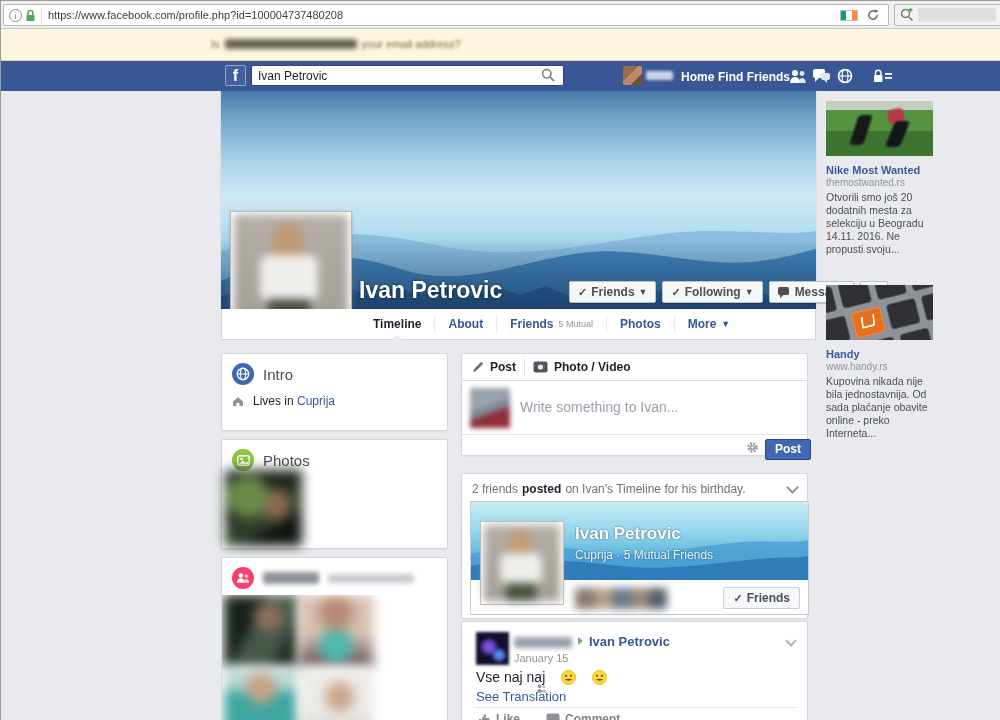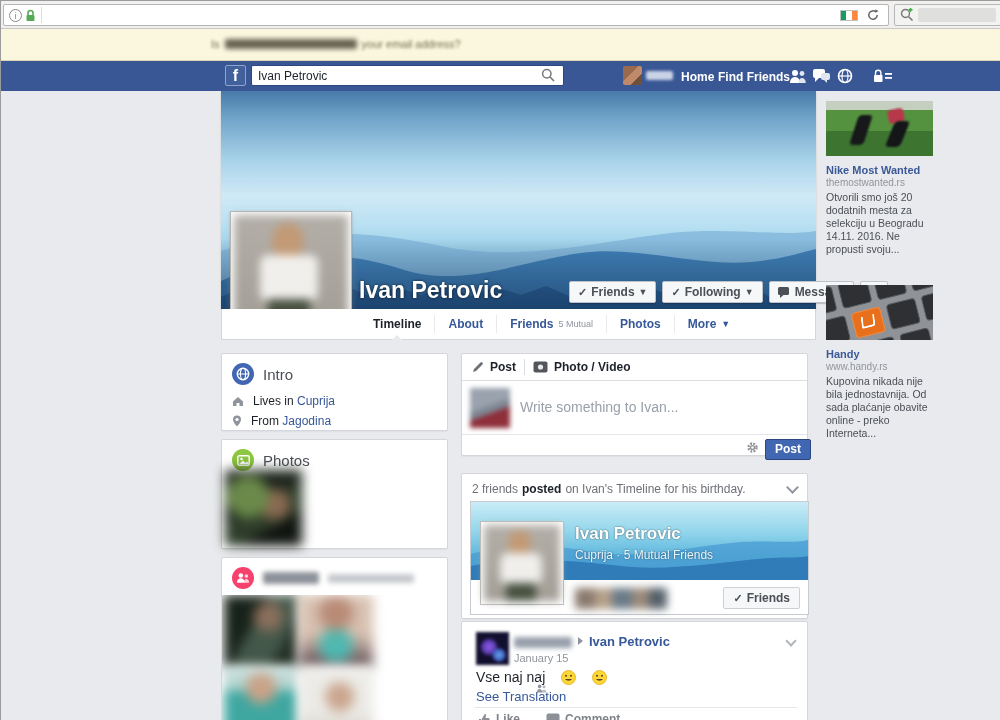--- a/index.html
+++ b/index.html
@@ -139,20 +139,21 @@
 <div class="abs chrome">
   <div class="abs urlbar">
     <span class="idcircle">i</span>
     <span>
       <svg width="11" height="13" viewBox="0 0 11 13">
           <path d="M3 6V4a2.5 2.5 0 0 1 5 0v2" fill="none" stroke="#57a957" stroke-width="1.6"></path>
           <rect x="1.5" y="6" width="8" height="6" rx="1" fill="#57a957"></rect>
         </svg>
     </span>
     <span class="urlsep"></span>
+    <span class="urltext">https://www.facebook.com/profile.php?id=100004737480208</span>
     <span class="flag">
       <div style="background:#169b62"></div>
         <div style="background:#ffffff"></div>
         <div style="background:#ff883e"></div>
     </span>
     <span style="margin-right:8px">
       <svg width="14" height="14" viewBox="0 0 14 14">
           <path d="M11.2 7a4.2 4.2 0 1 1-1.3-3" fill="none" stroke="#666" stroke-width="1.5"></path>
           <polygon points="9.2,1.2 12.6,3 9.6,4.8" fill="#666"></polygon>
         </svg>
@@ -305,29 +306,20 @@
     </span>
     <span class="cardtitle">Intro</span>
   </div>
   <div class="inforow">
     <span>
         <svg width="12" height="11" viewBox="0 0 12 11">
           <path d="M1 5.5 L6 1 L11 5.5 V10 H7.5 V7 H4.5 V10 H1 Z" fill="#90949c"></path>
         </svg>
       </span>
     <span><span>Lives in</span> <a href="#">Cuprija</a></span>
-  </div>
-  <div class="inforow">
-    <span>
-        <svg width="10" height="12" viewBox="0 0 10 12">
-          <path d="M5 0.5 a4 4 0 0 1 4 4 c0 3-4 7-4 7 S1 7.5 1 4.5 a4 4 0 0 1 4-4z" fill="#90949c"></path>
-          <circle cx="5" cy="4.5" r="1.6" fill="#fff"></circle>
-        </svg>
-      </span>
-    <span><span>From</span> <a href="#">Jagodina</a></span>
   </div>
 </div>
 
 <div class="abs card" style="left:220px;top:438px;width:227px;height:110px;">
   <div class="cardhead" style="padding-bottom:4px">
     <span class="circ" style="background:#8dc63f">
       <svg width="13" height="11" viewBox="0 0 13 11">
           <rect x="0.8" y="0.8" width="11.4" height="9.4" rx="1.5" fill="none" stroke="#fff" stroke-width="1.4"></rect>
           <circle cx="4.5" cy="4" r="1.3" fill="#fff"></circle>
           <path d="M2 9 L6 5.5 L8.5 8 L10 6.5 L12 9 Z" fill="#fff"></path>

